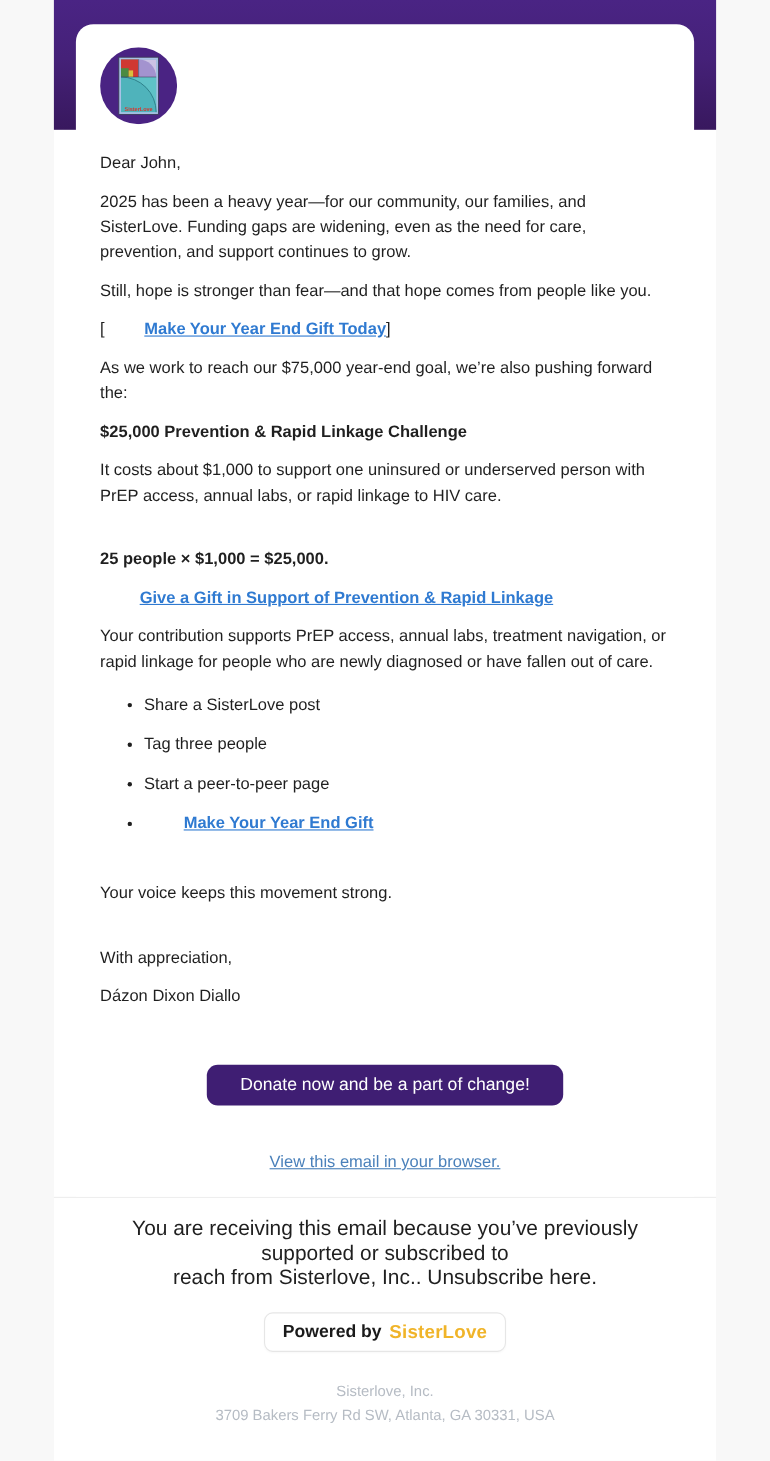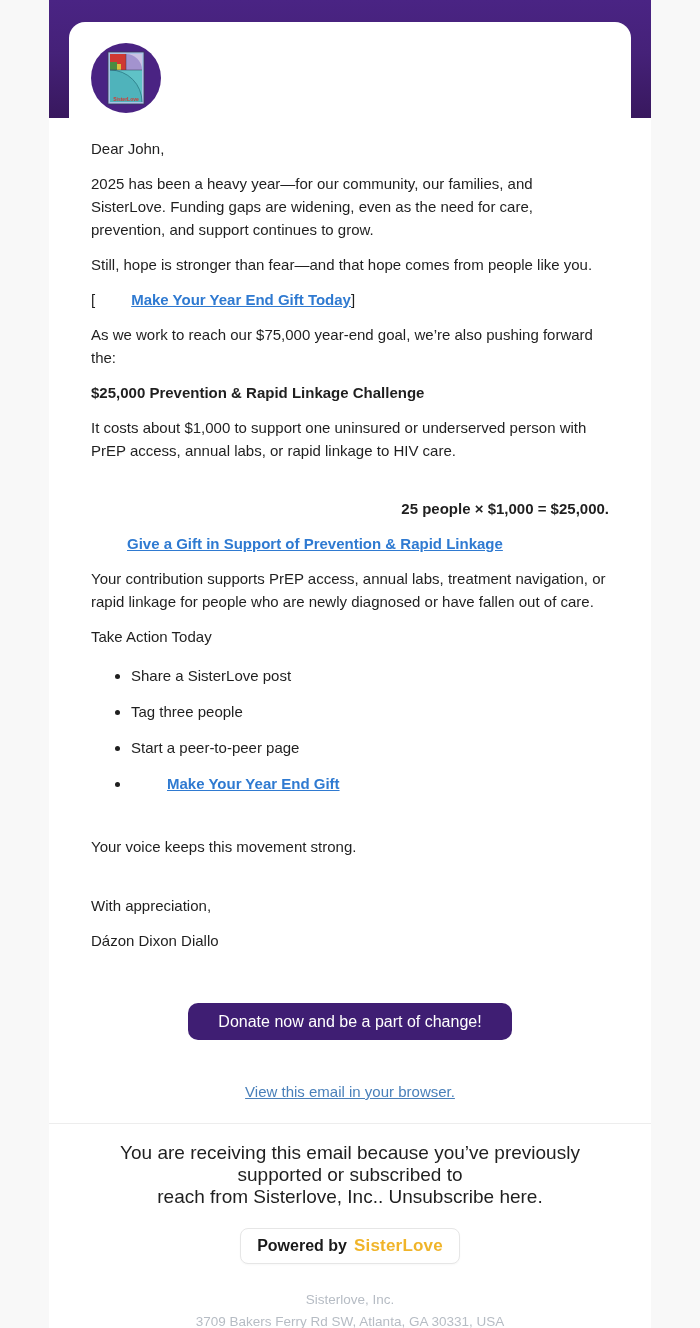--- a/index.html
+++ b/index.html
@@ -19,21 +19,21 @@
   .card{
     position:relative;margin:-96px 20px 0 20px;background:#ffffff;
     border-radius:16px 16px 0 0;padding:21px 22px 0 22px;
   }
   .logo-wrap{height:70px;margin-bottom:24px;}
   .logo{width:70px;height:70px;display:block;cursor:pointer;}
   .content{font-size:15px;line-height:23px;}
   .content p{margin:0 0 12px 0;}
   .bold{font-weight:bold;}
   a.body-link{color:var(--link-blue);font-weight:bold;text-decoration:underline;cursor:pointer;padding-left:36px;}
-  .math-line{margin-top:35px !important;text-align:right;}
+  .math-line{margin-top:35px !important;}
   ul.action-list{margin:16px 0 0 0;padding-left:40px;}
   ul.action-list li{margin-bottom:13px;line-height:23px;}
   .voice-line{margin-top:40px !important;}
   .closing-line{margin-top:36px !important;}
   .btn-row{text-align:center;margin-top:51px;}
   .donate-btn{
     display:inline-block;background:var(--btn-purple);color:#ffffff;border:none;
     font-family:inherit;font-size:16px;line-height:17px;padding:10px 30px;height:37px;
     border-radius:10px;cursor:pointer;
   }
@@ -96,21 +96,20 @@
       <p class="bold">$25,000 Prevention &amp; Rapid Linkage Challenge</p>
 
       <p>It costs about $1,000 to support one uninsured or underserved person with PrEP access, annual labs, or rapid linkage to HIV care.</p>
 
       <p class="bold math-line">25 people × $1,000 = $25,000.</p>
 
       <p><a class="body-link">Give a Gift in Support of Prevention &amp; Rapid Linkage</a></p>
 
       <p>Your contribution supports PrEP access, annual labs, treatment navigation, or rapid linkage for people who are newly diagnosed or have fallen out of care.</p>
 
-      <p>Take Action Today</p>
 
       <ul class="action-list">
         <li>Share a SisterLove post</li>
         <li>Tag three people</li>
         <li>Start a peer-to-peer page</li>
         <li><a class="body-link">Make Your Year End Gift</a></li>
       </ul>
 
       <p class="voice-line">Your voice keeps this movement strong.</p>
 

